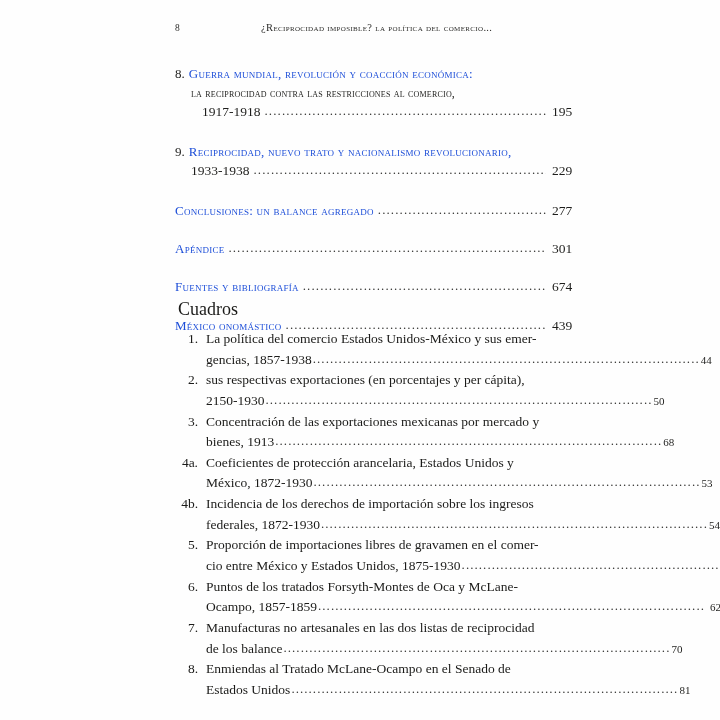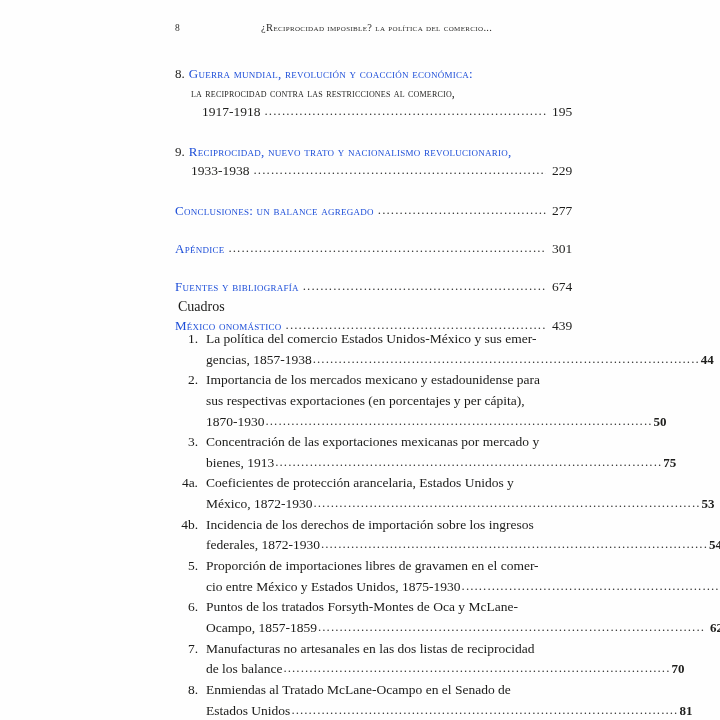--- a/index.html
+++ b/index.html
@@ -122,21 +122,21 @@
   }
   .front-entry .sc { flex: 0 0 auto; }
 
   .gap-after-chap { margin-bottom: 19px; }
 
   
   .cuadros-head {
     position: absolute;
     top: 299px;
     left: 178px;
-    font-size: 14px;
+    font-size: 18px;
     color: #1b1b19;
   }
 
   .cuadros-list {
     position: absolute;
     top: 329px;
     left: 172px;
     width: 403px;
   }
 
@@ -169,22 +169,21 @@
     white-space: nowrap;
   }
   .tail-txt { flex: 0 0 auto; }
   .tail .dots {
     font-size: 13px;
     letter-spacing: 1.05px;
     margin: 0 1px 0 1px;
   }
   .tail .pg {
     min-width: 0;
-    font-size: 13px;
-    font-weight: bold;
+    font-size: 11px;
   }
   .pg-pad { padding-left: 4px; }
 </style>
 </head>
 <body>
 
 <div class="page">
 
   <div class="running-head">
     <span class="folio">8</span>
@@ -256,37 +255,36 @@
           <div class="tail">
             <span class="tail-txt">gencias, 1857-1938</span>
             <span class="dots">..........................................................................................</span>
             <span class="pg">44</span>
           </div>
         </div>
       </div>
       <div class="cuadro-item">
         <div class="cuadro-num">2.</div>
         <div class="cuadro-body">
-          <span class="cuadro-text">Importancia de los mercados mexicano y estadounidense para</span>
           <span class="cuadro-text">sus respectivas exportaciones (en porcentajes y per cápita),</span>
           <div class="tail">
-            <span class="tail-txt">1870-1930</span>
+            <span class="tail-txt">2150-1930</span>
             <span class="dots">..........................................................................................</span>
             <span class="pg">50</span>
           </div>
         </div>
       </div>
       <div class="cuadro-item">
         <div class="cuadro-num">3.</div>
         <div class="cuadro-body">
           <span class="cuadro-text">Concentración de las exportaciones mexicanas por mercado y</span>
           <div class="tail">
             <span class="tail-txt">bienes, 1913</span>
             <span class="dots">..........................................................................................</span>
-            <span class="pg">75</span>
+            <span class="pg">68</span>
           </div>
         </div>
       </div>
       <div class="cuadro-item">
         <div class="cuadro-num">4a.</div>
         <div class="cuadro-body">
           <span class="cuadro-text">Coeficientes de protección arancelaria, Estados Unidos y</span>
           <div class="tail">
             <span class="tail-txt">México, 1872-1930</span>
             <span class="dots">..........................................................................................</span>

